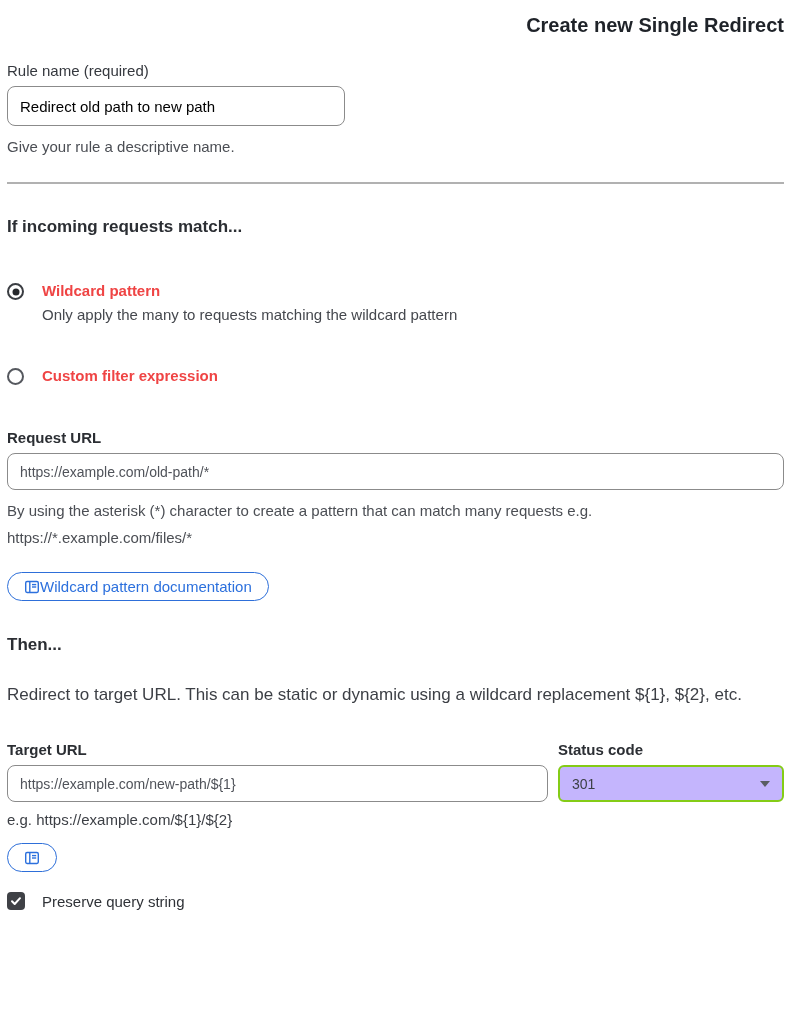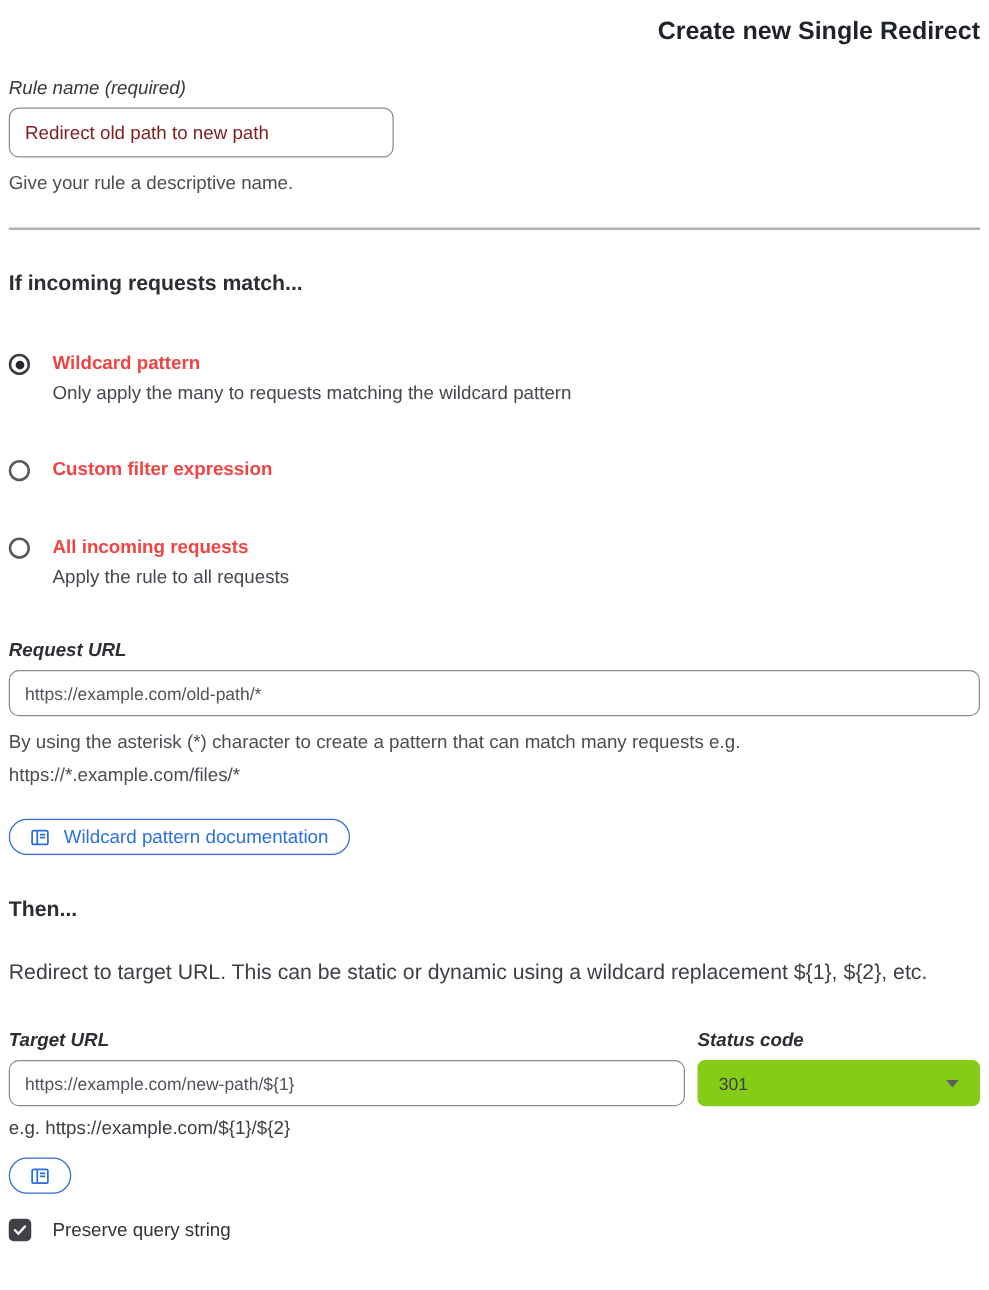--- a/index.html
+++ b/index.html
@@ -8,27 +8,27 @@
     width: 791px; height: 1032px;
     padding: 8px 7px 0 7px;
     font-family: "Liberation Sans", "DejaVu Sans", sans-serif;
     color: #35383e;
     overflow: hidden;
   }
   .page-title {
     font-size: 20px; font-weight: 700; color: #1f2329;
     margin-top: 4px; line-height: 26px; text-align: right;
   }
-  .field-label { font-size: 15px; color: #35383e; font-style: italic; }
+  .field-label { font-size: 15px; color: #35383e; }
   .field-label.strong { font-weight: 700; color: #2b2e33; }
   .mt-label { margin-top: 24px; }
   .text-input {
-    display: block; width: 308px; height: 40px;
+    display: block; width: 338px; height: 40px;
     border: 1px solid #8b8b8b; border-radius: 8px;
-    padding: 0 12px; font-size: 15px; color: #7f1d1d;
+    padding: 0 12px; font-size: 15px; color: #000000;
     font-family: "Liberation Sans", "DejaVu Sans", sans-serif;
     margin-top: 7px; outline: none; background: #fff;
   }
   .text-input.wide { width: 100%; height: 37px; font-size: 14px; color: #50535a; }
   .help-text { font-size: 15px; color: #4b4e54; margin-top: 7px; line-height: 27px; }
   .divider { border: none; border-top: 2px solid #b1b1b1; margin-top: 22px; }
   .section-heading { font-size: 17px; font-weight: 700; color: #2b2e33; margin-top: 33px; }
   .radio-group { margin-top: 45px; }
   .radio-row { display: flex; align-items: flex-start; margin-bottom: 44px; cursor: pointer; }
   .radio-circle {
@@ -38,36 +38,36 @@
   .radio-circle.checked { border-color: #3a3d42; }
   .radio-circle.checked::after {
     content: ""; position: absolute; left: 50%; top: 50%;
     width: 7px; height: 7px; border-radius: 50%; background: #26282c;
     transform: translate(-50%, -50%);
   }
   .radio-texts { margin-left: 18px; }
   .radio-label { font-size: 15px; font-weight: 700; color: #ef4444; line-height: 17px; }
   .radio-desc { font-size: 15px; color: #45484e; margin-top: 7px; }
   .doc-pill {
-    display: inline-flex; align-items: center; gap: 11px;
+    display: inline-flex; align-items: center; gap: 0;
     height: 29px; padding: 0 16px; margin-top: 21px;
     border: 1px solid #2e6fd9; border-radius: 15px; background: #fff;
     color: #2c70dd; font-size: 15px; cursor: pointer;
     font-family: "Liberation Sans", "DejaVu Sans", sans-serif;
   }
   .doc-pill svg { display: block; }
   .then-desc { font-size: 17px; color: #3c3f45; margin-top: 30px; }
   .target-row { display: flex; gap: 10px; margin-top: 36px; }
   .target-col { flex: 1 1 auto; }
   .status-col { flex: 0 0 226px; }
   .select-box {
     display: flex; align-items: center; justify-content: space-between;
     height: 37px; margin-top: 7px; padding: 0 12px;
-    border: 5px solid #84cc16; border-radius: 6px;
-    font-size: 14px; color: #3c3f45; background: #84cc16; cursor: pointer;
+    border: 2px solid #84cc16; border-radius: 6px;
+    font-size: 14px; color: #3c3f45; background: #c4b5fd; cursor: pointer;
   }
   .select-caret {
     width: 0; height: 0;
     border-left: 5px solid transparent; border-right: 5px solid transparent;
     border-top: 6px solid #5a5d63;
   }
   .eg-text { font-size: 15px; color: #3c3f45; margin-top: 9px; }
   .checkbox-row { display: flex; align-items: center; margin-top: 20px; cursor: pointer; }
   .checkbox-box {
     width: 18px; height: 18px; border-radius: 4px; background: #3f4146;
@@ -95,27 +95,20 @@
     <span class="radio-circle checked"></span>
     <span class="radio-texts">
       <span class="radio-label" style="display:block">Wildcard pattern</span>
       <span class="radio-desc" style="display:block">Only apply the many to requests matching the wildcard pattern</span>
     </span>
   </div>
   <div class="radio-row">
     <span class="radio-circle"></span>
     <span class="radio-texts">
       <span class="radio-label" style="display:block">Custom filter expression</span>
-    </span>
-  </div>
-  <div class="radio-row" style="margin-bottom:0">
-    <span class="radio-circle"></span>
-    <span class="radio-texts">
-      <span class="radio-label" style="display:block">All incoming requests</span>
-      <span class="radio-desc" style="display:block">Apply the rule to all requests</span>
     </span>
   </div>
 </div>
 
 <div class="field-label strong" style="margin-top:42px">Request URL</div>
 <input class="text-input wide" type="text" value="https://example.com/old-path/*" style="">
 <div class="help-text" style="line-height:27px">
   <span style="display:block">By using the asterisk (*) character to create a pattern that can match many requests e.g.</span>
   <span style="display:block">https://*.example.com/files/*</span>
 </div>

